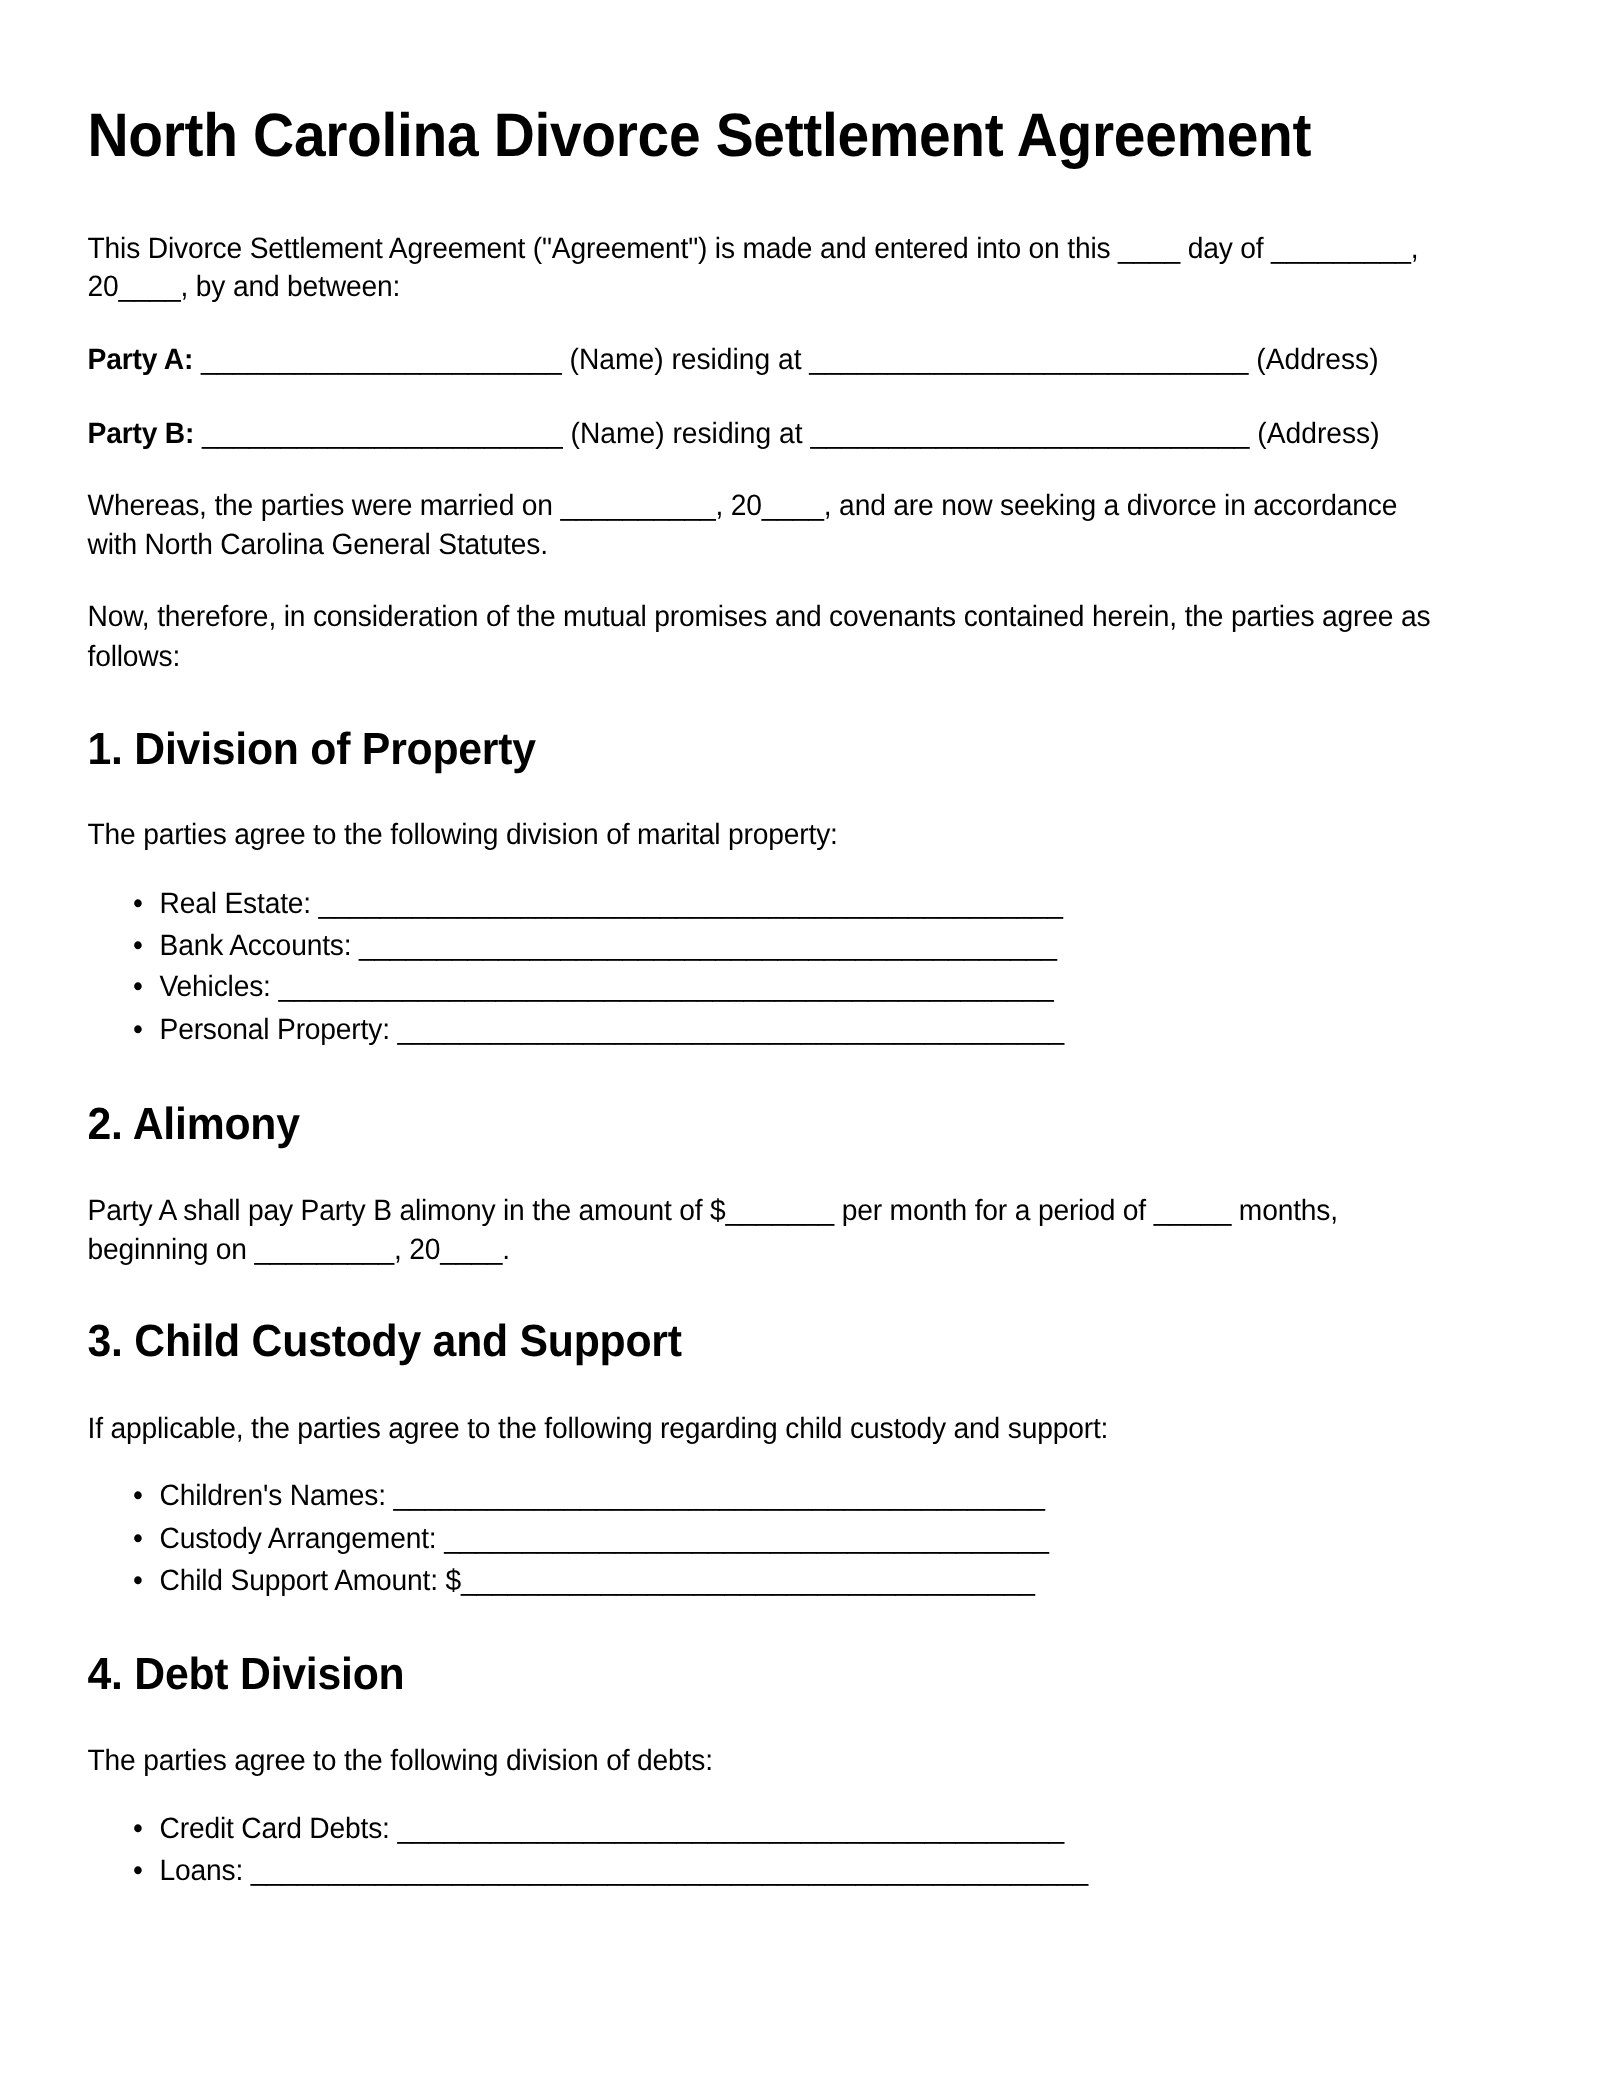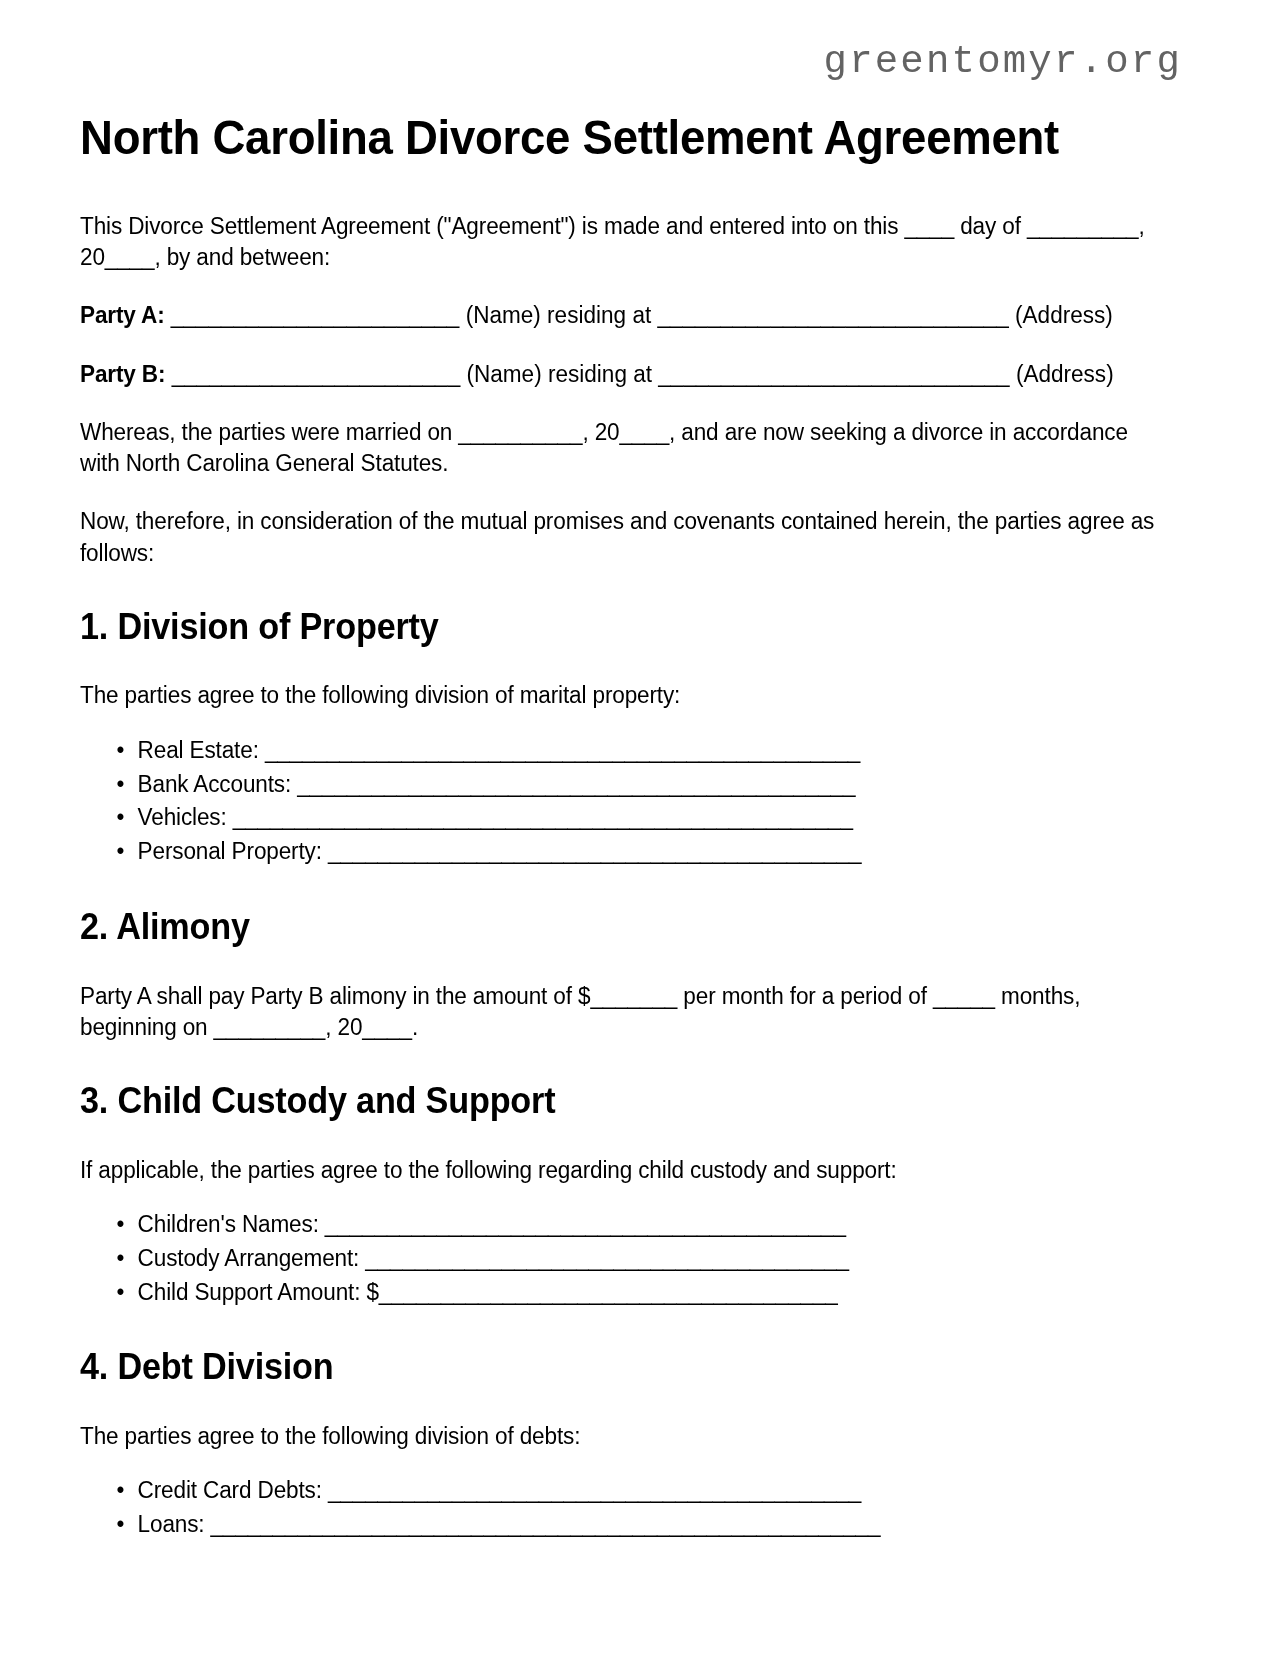--- a/index.html
+++ b/index.html
@@ -25,24 +25,23 @@
     right: 100px;
     font-family: "Liberation Mono", "DejaVu Sans Mono", monospace;
     font-size: 39px;
     letter-spacing: 2.2px;
     color: #636363;
     white-space: nowrap;
     user-select: none;
   }
   .content {
     position: absolute;
-    left: 80px;
+    left: 70px;
     top: 82px;
     width: 1090px;
-    margin-top: 28px;
   }
   h1.doc-title {
     font-family: "Liberation Sans Narrow", "Liberation Sans", sans-serif;
     font-size: 49px;
     line-height: 1.12;
     font-weight: 700;
     letter-spacing: -0.3px;
     margin: 0 0 0 0;
     padding: 0;
     transform: scaleX(0.93);
@@ -97,21 +96,20 @@
     top: 0;
   }
   b.lbl { font-weight: 700; }
   .blank { letter-spacing: 0; }
 </style>
 </head>
 <body>
 
 <div class="page">
 
-  <div class="watermark">greentomyr.org</div>
 
   <div class="content">
 
     <h1 class="doc-title">North Carolina Divorce Settlement Agreement</h1>
 
     <div class="gap-intro"></div>
 
     <p class="para">This Divorce Settlement Agreement ("Agreement") is made and entered into on this ____ day of _________, 20____, by and between:</p>
 
     <div class="gap-para"></div>

